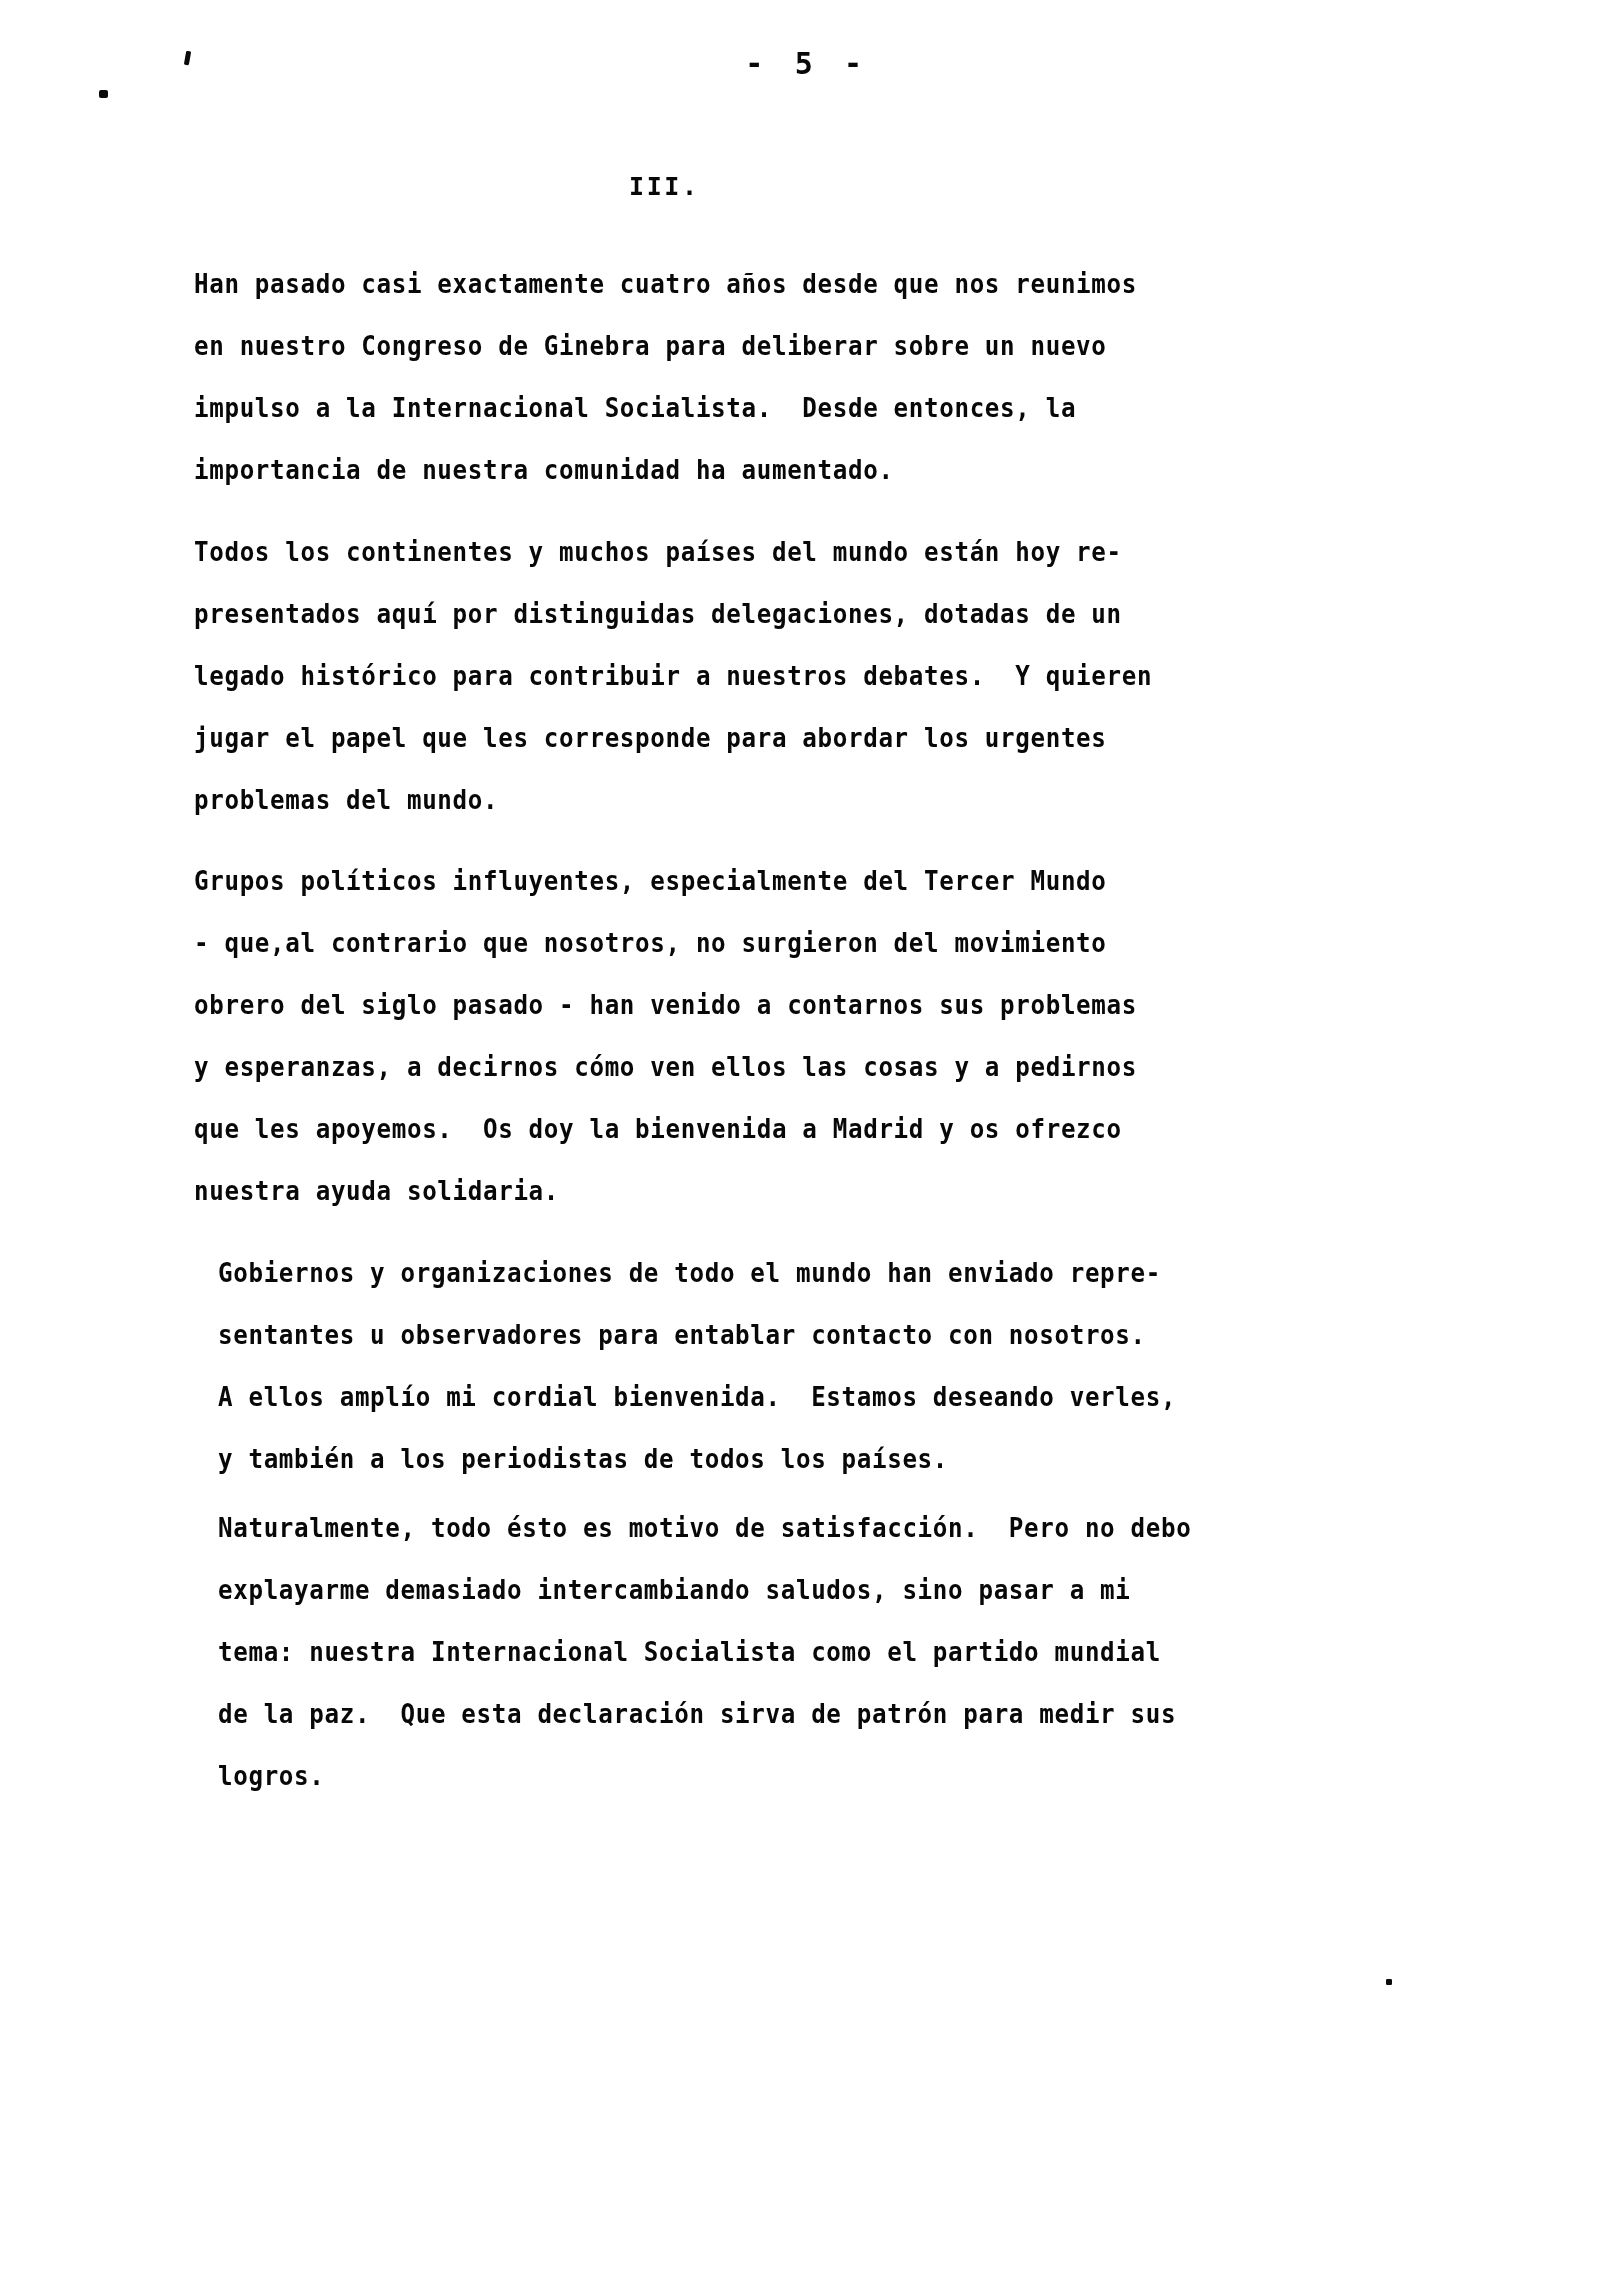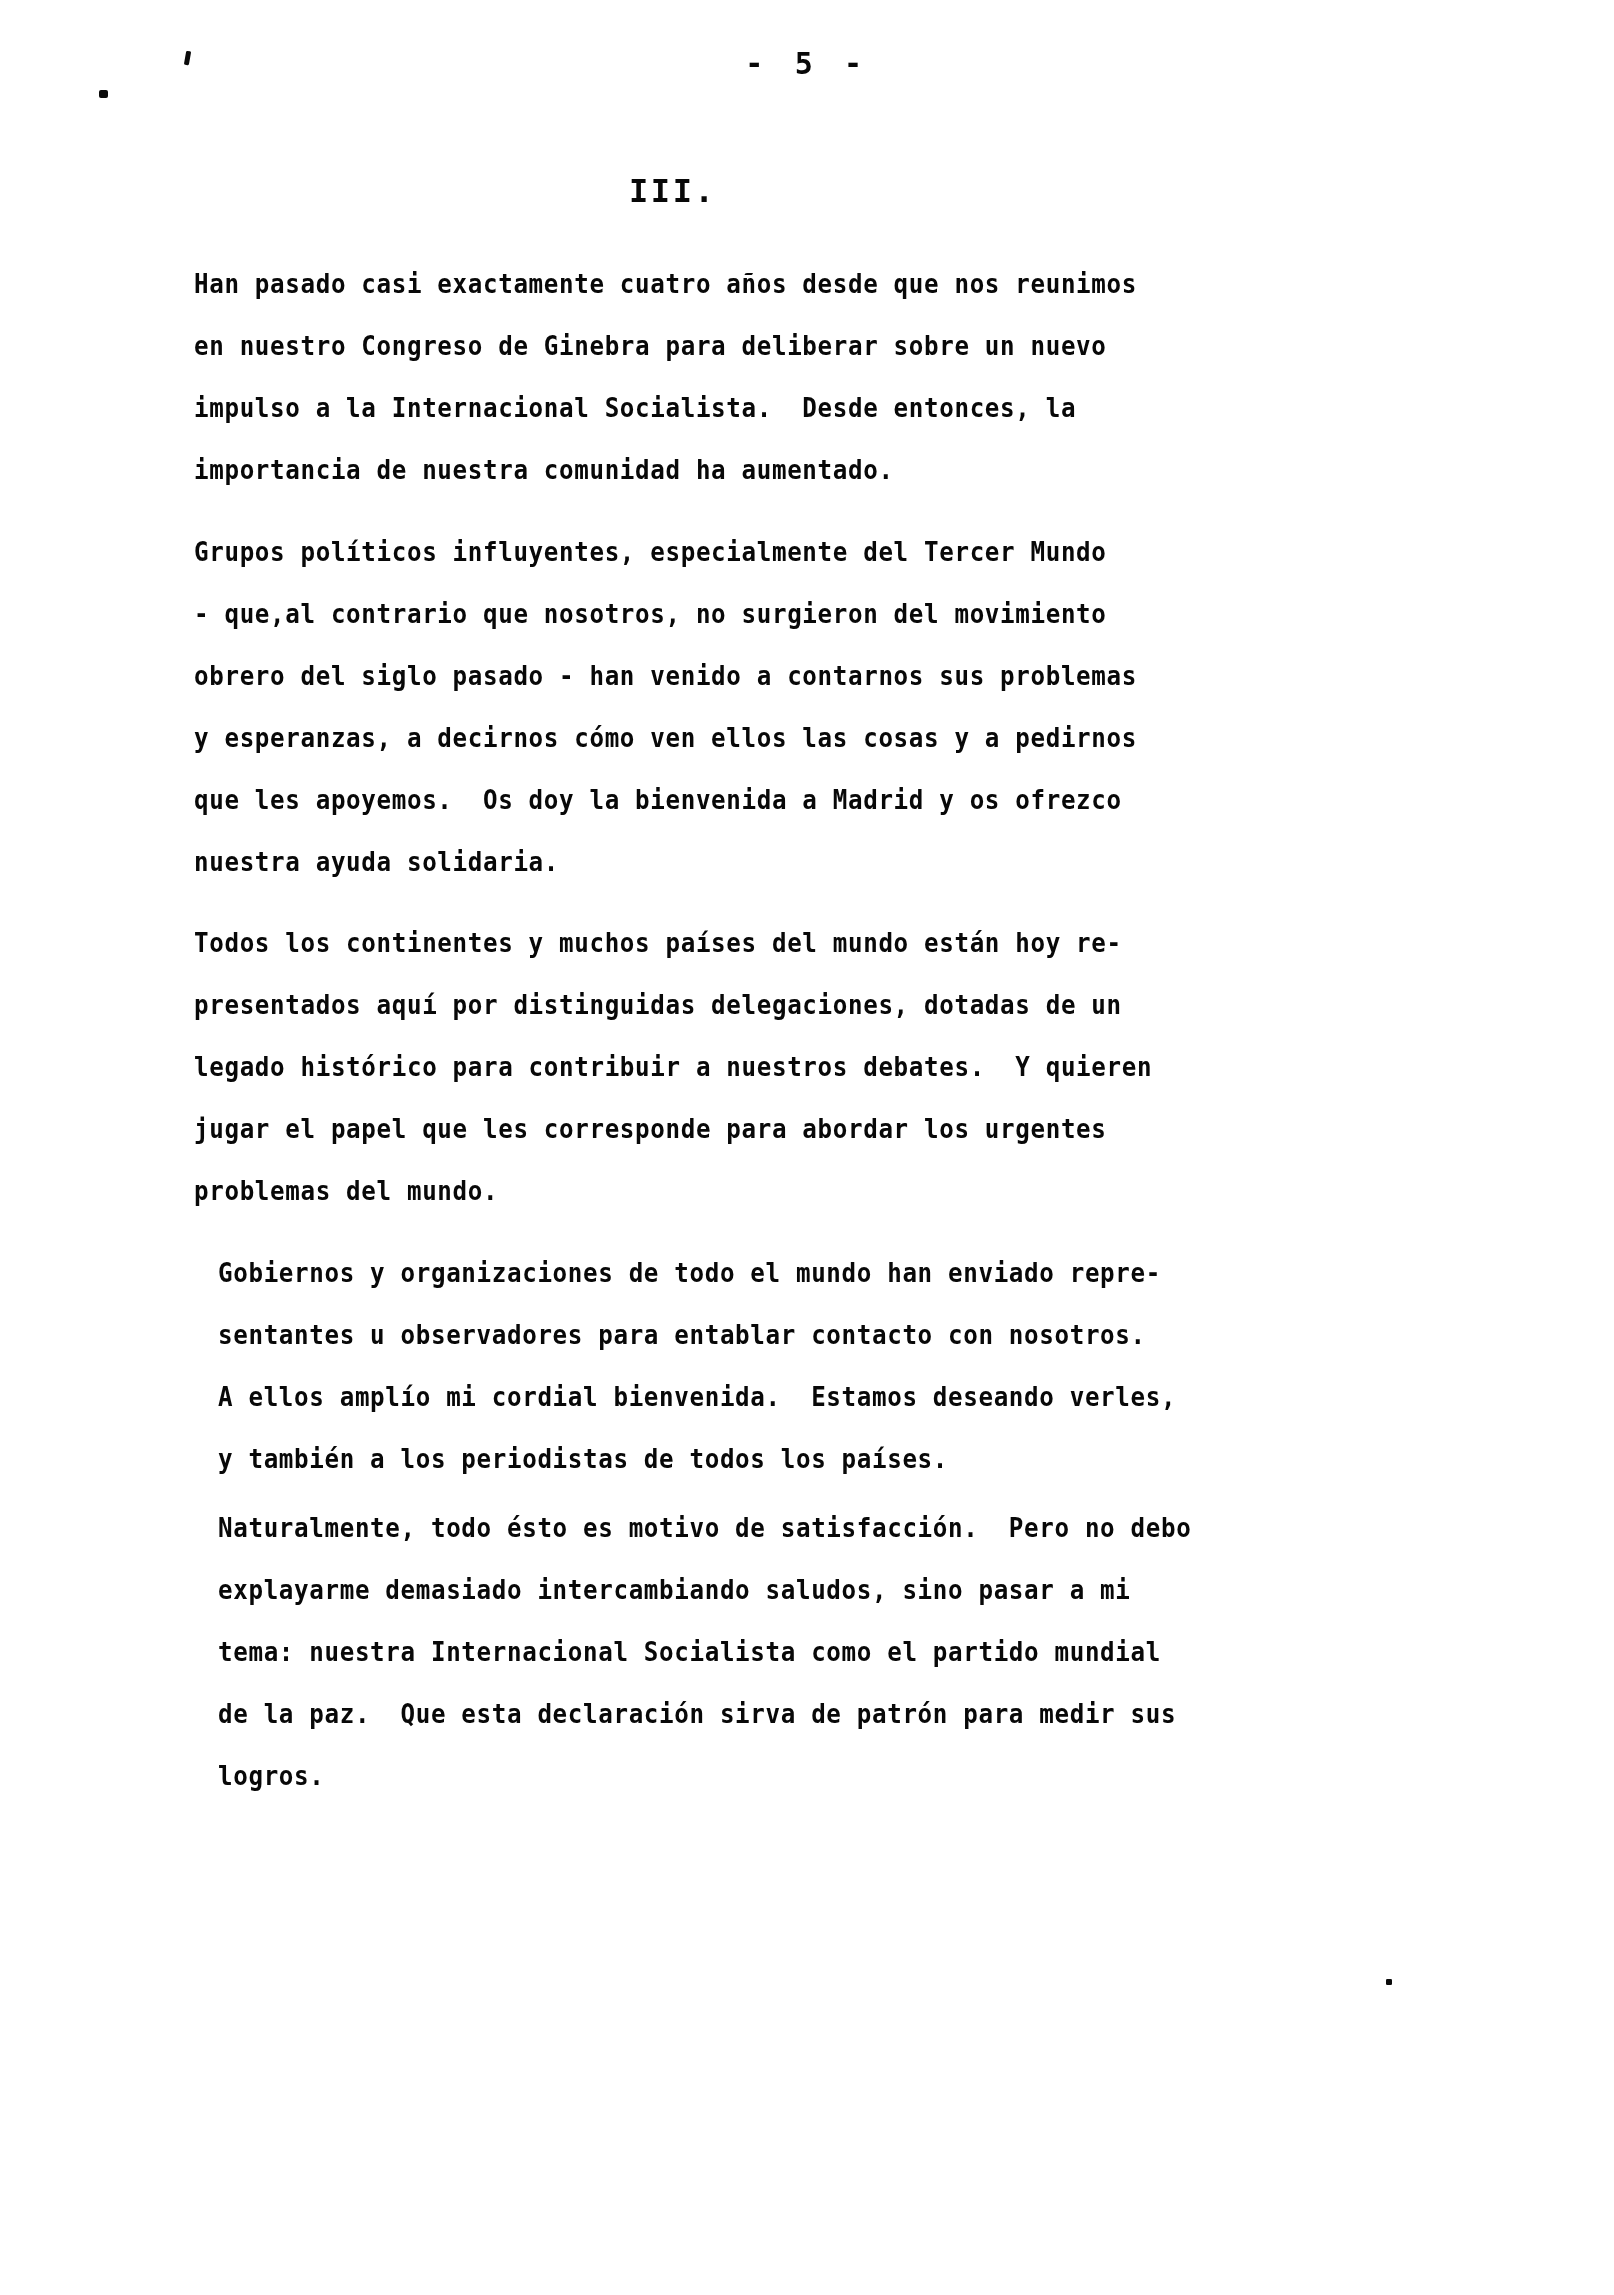--- a/index.html
+++ b/index.html
@@ -53,21 +53,21 @@
     font-size: 30px;
     letter-spacing: 6.6px;
     font-weight: 700;
   }
 
   
   .section-heading {
     position: absolute;
     left: 629px;
     top: 172px;
-    font-size: 32px;
+    font-size: 25px;
     letter-spacing: 2.6px;
     font-weight: 700;
   }
 
   
   .body-text {
     position: absolute;
     left: 194px;
     top: 253px;
     width: 1245px;
@@ -105,34 +105,34 @@
   <div class="body-text">
 
     <p class="para">
       <span class="line">Han pasado casi exactamente cuatro años desde que nos reunimos</span>
       <span class="line">en nuestro Congreso de Ginebra para deliberar sobre un nuevo</span>
       <span class="line">impulso a la Internacional Socialista.  Desde entonces, la</span>
       <span class="line">importancia de nuestra comunidad ha aumentado.</span>
     </p>
 
     <p class="para">
+      <span class="line">Todos los continentes y muchos países del mundo están hoy re-</span>
+      <span class="line">presentados aquí por distinguidas delegaciones, dotadas de un</span>
+      <span class="line">legado histórico para contribuir a nuestros debates.  Y quieren</span>
+      <span class="line">jugar el papel que les corresponde para abordar los urgentes</span>
+      <span class="line">problemas del mundo.</span>
+    </p>
+
+    <p class="para">
       <span class="line">Grupos políticos influyentes, especialmente del Tercer Mundo</span>
       <span class="line">- que,al contrario que nosotros, no surgieron del movimiento</span>
       <span class="line">obrero del siglo pasado - han venido a contarnos sus problemas</span>
       <span class="line">y esperanzas, a decirnos cómo ven ellos las cosas y a pedirnos</span>
       <span class="line">que les apoyemos.  Os doy la bienvenida a Madrid y os ofrezco</span>
       <span class="line">nuestra ayuda solidaria.</span>
-    </p>
-
-    <p class="para">
-      <span class="line">Todos los continentes y muchos países del mundo están hoy re-</span>
-      <span class="line">presentados aquí por distinguidas delegaciones, dotadas de un</span>
-      <span class="line">legado histórico para contribuir a nuestros debates.  Y quieren</span>
-      <span class="line">jugar el papel que les corresponde para abordar los urgentes</span>
-      <span class="line">problemas del mundo.</span>
     </p>
 
     <p class="para tight">
       <span class="line">Gobiernos y organizaciones de todo el mundo han enviado repre-</span>
       <span class="line">sentantes u observadores para entablar contacto con nosotros.</span>
       <span class="line">A ellos amplío mi cordial bienvenida.  Estamos deseando verles,</span>
       <span class="line">y también a los periodistas de todos los países.</span>
     </p>
 
     <p class="para tight">

